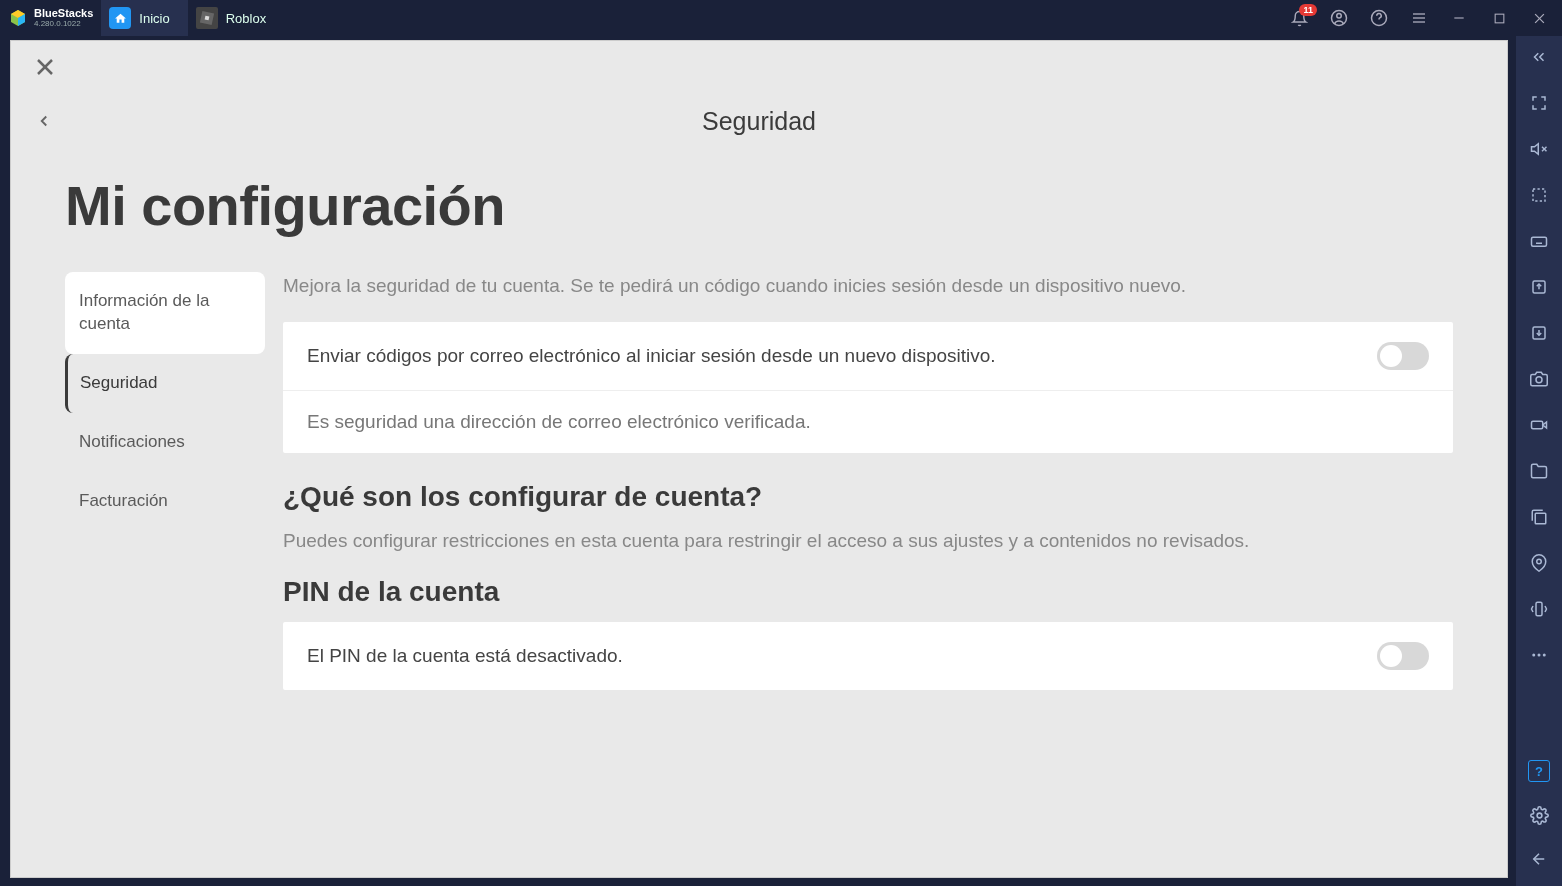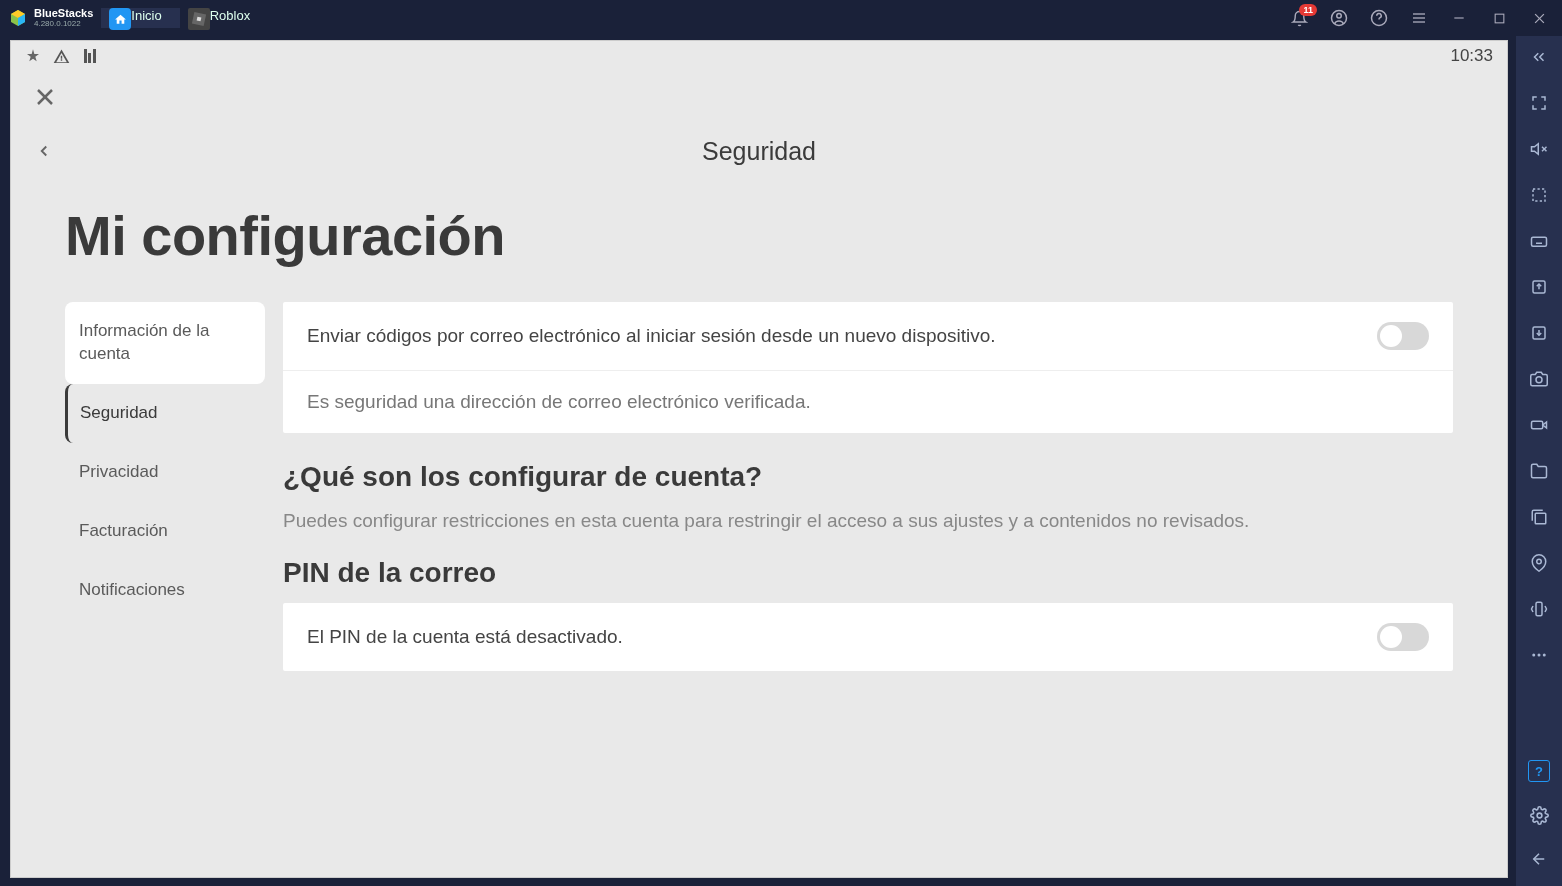--- a/index.html
+++ b/index.html
@@ -3,21 +3,21 @@
 <meta charset="utf-8">
 <style>
 * { margin: 0; padding: 0; box-sizing: border-box; font-family: -apple-system, BlinkMacSystemFont, "Segoe UI", Arial, sans-serif; }
 body { width: 1562px; height: 886px; background: #1a2139; overflow: hidden; position: relative; }
 
 
 .titlebar { height: 36px; background: #1a2139; display: flex; align-items: center; color: #fff; }
 .titlebar-logo { display: flex; align-items: center; padding: 0 8px; gap: 6px; }
 .titlebar-brand { font-size: 11px; font-weight: 600; line-height: 1; }
 .titlebar-version { font-size: 8px; color: #9aa; }
-.tab { height: 20px; display: flex; padding: 0 18px 0 8px; font-size: 13px; color: #dfe; }
+.tab { height: 36px; display: flex; align-items: center; padding: 0 18px 0 8px; gap: 8px; font-size: 13px; color: #dfe; }
 .tab.active { background: #27304f; }
 .tab-icon-home { width: 22px; height: 22px; background: #2196f3; border-radius: 4px; display: flex; align-items: center; justify-content: center; }
 .tab-icon-roblox { width: 22px; height: 22px; background: #444; border-radius: 2px; display: flex; align-items: center; justify-content: center; font-size: 10px; }
 .titlebar-spacer { flex: 1; }
 .win-controls { display: flex; align-items: center; gap: 22px; padding: 0 14px; }
 .win-icon { width: 18px; height: 18px; display: flex; align-items: center; justify-content: center; color: #aab; cursor: pointer; }
 .notif-badge { position: relative; }
 .notif-badge::after { content: attr(data-badge); position: absolute; top: -5px; right: -9px; background: #e53935; color: #fff; font-size: 9px; padding: 1px 4px; border-radius: 8px; font-weight: 600; }
 
 
@@ -251,42 +251,20 @@
     <div class="rail-icon">
       <svg width="18" height="18" viewBox="0 0 24 24" fill="none" stroke="currentColor" stroke-width="2">
           <line x1="19" y1="12" x2="5" y2="12"></line>
           <polyline points="12 19 5 12 12 5"></polyline>
         </svg>
     </div>
   </div>
 </div>
 
 <div class="viewport">
-  <div class="statusbar">
-    <div class="statusbar-left">
-      <span>
-          <svg width="16" height="16" viewBox="0 0 24 24" fill="#666">
-            <path d="M12 2l2 7h7l-5.5 4 2 7L12 16l-5.5 4 2-7L3 9h7z"></path>
-          </svg>
-        </span>
-      <span>
-          <svg width="17" height="17" viewBox="0 0 24 24" fill="#555">
-            <path d="M12 2L1 21h22L12 2zm0 5l7.5 13h-15L12 7zm-1 4v4h2v-4h-2zm0 5v2h2v-2h-2z"></path>
-          </svg>
-        </span>
-      <span>
-          <svg width="16" height="18" viewBox="0 0 16 18" fill="#555">
-            <rect x="2" y="2" width="3" height="14"></rect>
-            <rect x="6" y="6" width="3" height="10"></rect>
-            <rect x="11" y="2" width="3" height="14"></rect>
-          </svg>
-        </span>
-    </div>
-    <div class="statusbar-right">10:33</div>
-  </div>
 
   <div class="closerow">
     <span class="close-x">
       <svg width="24" height="24" viewBox="0 0 24 24" stroke="#666" stroke-width="2.5">
           <line x1="5" y1="5" x2="19" y2="19"></line>
           <line x1="19" y1="5" x2="5" y2="19"></line>
         </svg>
     </span>
   </div>
 
@@ -299,40 +277,40 @@
     <div class="page-title">Seguridad</div>
   </div>
 
   <div class="content">
     <h1 class="config-title">Mi configuración</h1>
 
     <div class="layout">
       <div class="sidemenu">
         <div class="sidemenu-item active-first">Información de la cuenta</div>
         <div class="sidemenu-item active">Seguridad</div>
-        <div class="sidemenu-item">Privacidad</div>
+        <div class="sidemenu-item">Notificaciones</div>
         <div class="sidemenu-item">Facturación</div>
-        <div class="sidemenu-item">Notificaciones</div>
       </div>
 
       <div class="panel">
+        <p class="section-p">Mejora la seguridad de tu cuenta. Se te pedirá un código cuando inicies sesión desde un dispositivo nuevo.</p>
         <div class="card">
           <div class="card-row">
             <div class="card-text">Enviar códigos por correo electrónico al iniciar sesión desde un nuevo dispositivo.</div>
             <div class="toggle"></div>
           </div>
           <div class="card-row">
             <div class="card-text-muted">Es seguridad una dirección de correo electrónico verificada.</div>
           </div>
         </div>
 
         <h2 class="section-h">¿Qué son los configurar de cuenta?</h2>
         <p class="section-p">Puedes configurar restricciones en esta cuenta para restringir el acceso a sus ajustes y a contenidos no revisados.</p>
 
-        <h2 class="section-h">PIN de la correo</h2>
+        <h2 class="section-h">PIN de la cuenta</h2>
         <div class="card">
           <div class="card-row">
             <div class="card-text">El PIN de la cuenta está desactivado.</div>
             <div class="toggle"></div>
           </div>
         </div>
       </div>
     </div>
   </div>
 </div>

